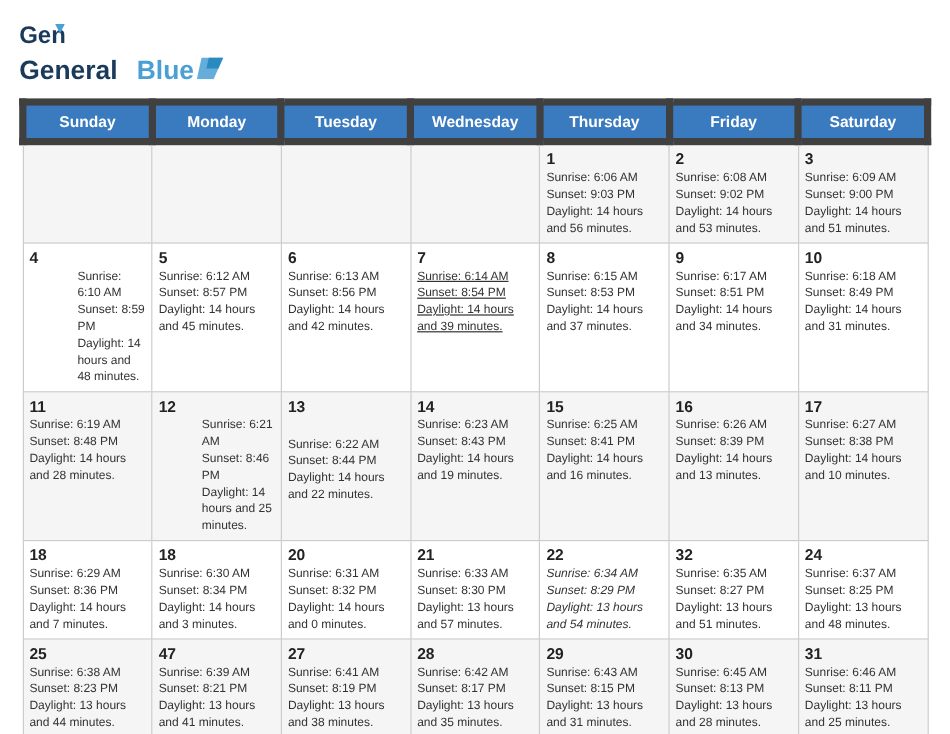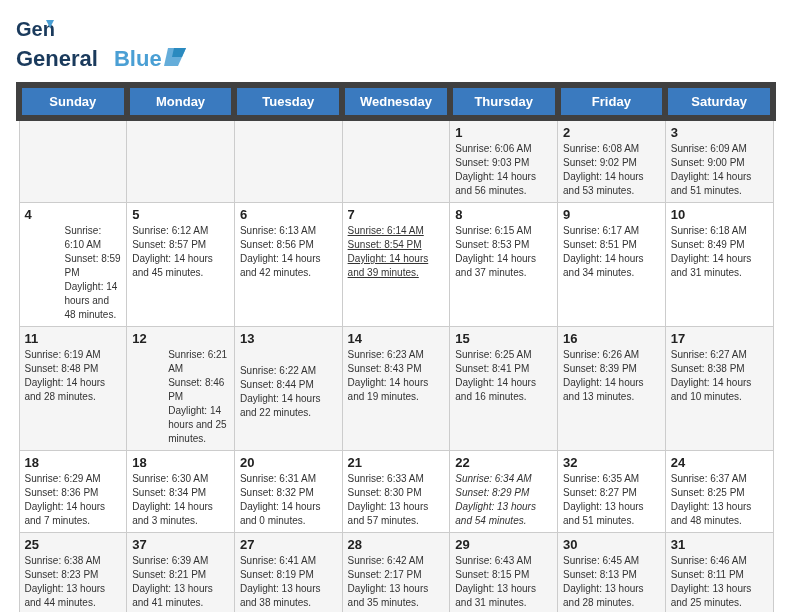--- a/index.html
+++ b/index.html
@@ -266,35 +266,35 @@
         </td>
       </tr>
       <tr>
         <td>
           <span class="day-num">25</span>
           <div class="cell-info" style="white-space: pre-line;">Sunrise: 6:38 AM
 Sunset: 8:23 PM
 Daylight: 13 hours and 44 minutes.</div>
         </td>
         <td>
-          <span class="day-num">37</span>
+          <span class="day-num">47</span>
           <div class="cell-info" style="white-space: pre-line;">Sunrise: 6:39 AM
 Sunset: 8:21 PM
 Daylight: 13 hours and 41 minutes.</div>
         </td>
         <td>
           <span class="day-num">27</span>
           <div class="cell-info" style="white-space: pre-line;">Sunrise: 6:41 AM
 Sunset: 8:19 PM
 Daylight: 13 hours and 38 minutes.</div>
         </td>
         <td>
           <span class="day-num">28</span>
           <div class="cell-info" style="white-space: pre-line;">Sunrise: 6:42 AM
-Sunset: 2:17 PM
+Sunset: 8:17 PM
 Daylight: 13 hours and 35 minutes.</div>
         </td>
         <td>
           <span class="day-num">29</span>
           <div class="cell-info" style="white-space: pre-line;">Sunrise: 6:43 AM
 Sunset: 8:15 PM
 Daylight: 13 hours and 31 minutes.</div>
         </td>
         <td>
           <span class="day-num">30</span>

